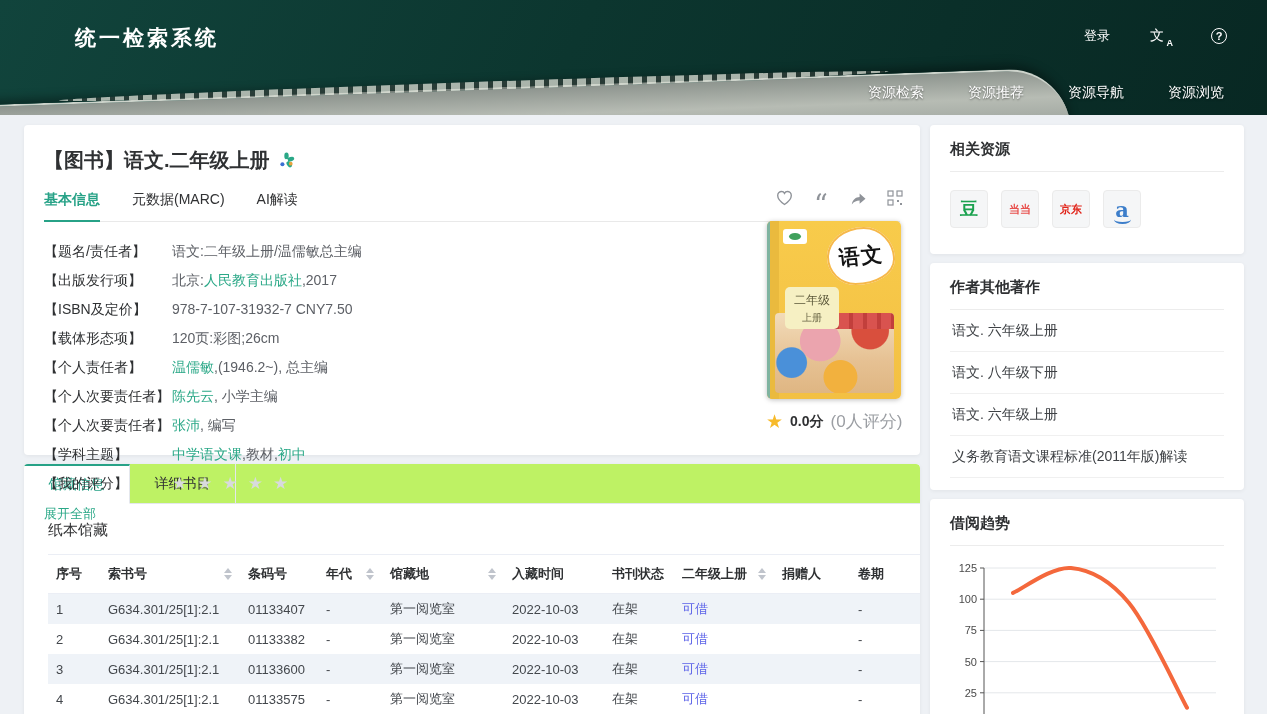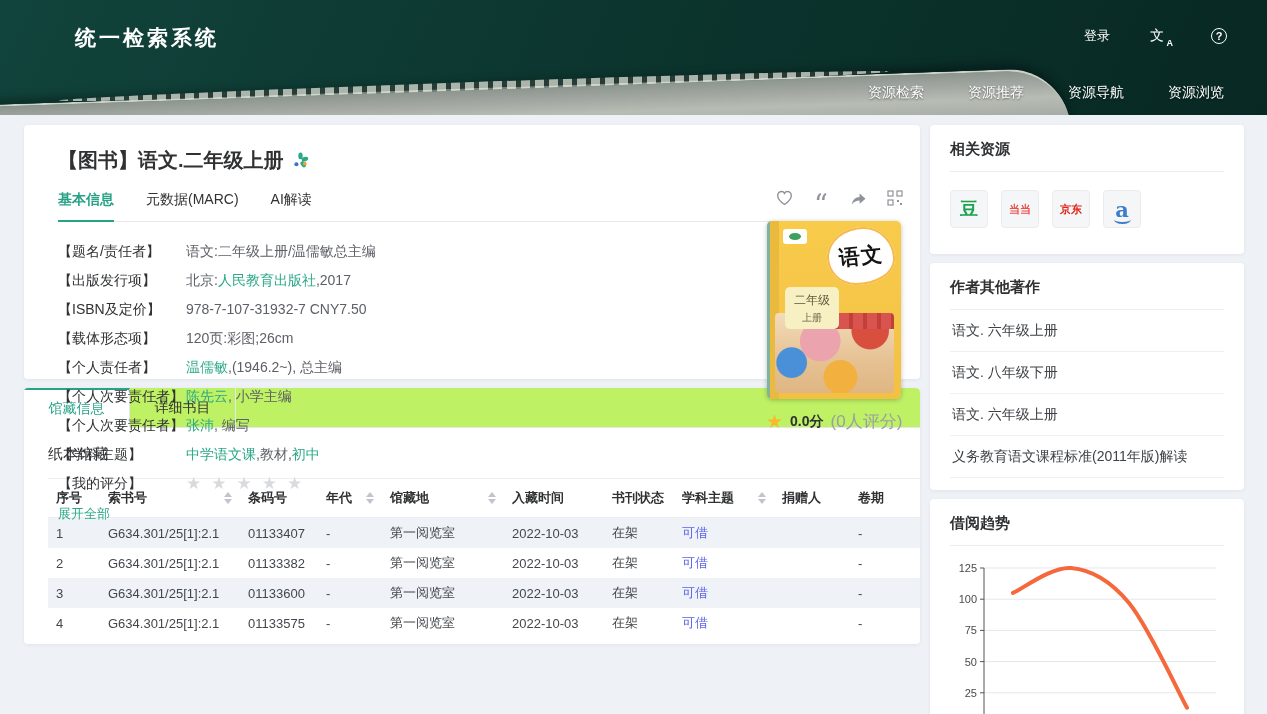--- a/index.html
+++ b/index.html
@@ -26,21 +26,21 @@
   .hero-nav { position:absolute; bottom:13px; right:43px; display:flex; gap:44px; }
   .hero-nav .nav-item { color:#fff; font-size:14px; cursor:pointer; text-shadow:0 1px 2px rgba(0,0,0,.5); }
 
   
   .main { position:absolute; top:125px; left:24px; right:24px; display:flex; gap:10px; align-items:flex-start; }
   .left-col { width:896px; display:flex; flex-direction:column; gap:9px; }
   .right-col { flex:1; display:flex; flex-direction:column; gap:9px; }
   .card { background:#fff; border-radius:4px; box-shadow:0 1px 4px rgba(0,0,0,.06); }
 
   
-  .detail-card { position:relative; height:254px; padding:22px 34px 14px; }
+  .detail-card { position:relative; height:330px; padding:22px 20px 14px; }
   .book-title { display:flex; align-items:center; gap:8px; font-size:20px; font-weight:bold; color:#2f3133; }
   .detail-tabs { display:flex; gap:32px; margin-top:17px; border-bottom:1px solid #e9e9e9; font-size:14px; }
   .detail-tab { padding-bottom:11px; color:#303133; cursor:pointer; }
   .detail-tab.active { color:#27a287; font-weight:bold; border-bottom:2px solid #27a287; margin-bottom:-1px; }
   .action-icons { position:absolute; top:64px; right:16px; display:flex; align-items:center; gap:19px; }
   .action-icons .aicon { cursor:pointer; display:flex; align-items:center; justify-content:center; width:18px; height:18px; }
   .quote-glyph { font-family:"DejaVu Serif",serif; font-size:27px; color:#8f9399; line-height:10px; margin-top:14px; }
 
   .meta { margin-top:15px; width:700px; }
   .meta-row { display:flex; padding:4px 0; font-size:14px; line-height:21px; }
@@ -281,21 +281,21 @@
                   <th><span>年代</span><span class="sort">
                       <i class="up"></i>
                       <i class="down"></i>
                     </span></th>
                   <th><span>馆藏地</span><span class="sort">
                       <i class="up"></i>
                       <i class="down"></i>
                     </span></th>
                   <th><span>入藏时间</span></th>
                   <th><span>书刊状态</span></th>
-                  <th><span>学科主题</span><span class="sort">
+                  <th><span>二年级上册</span><span class="sort">
                       <i class="up"></i>
                       <i class="down"></i>
                     </span></th>
                   <th><span>捐赠人</span></th>
                   <th><span>卷期</span></th>
                 </tr>
               </thead>
             <tbody>
                 <tr class="striped">
                   <td>1</td>

